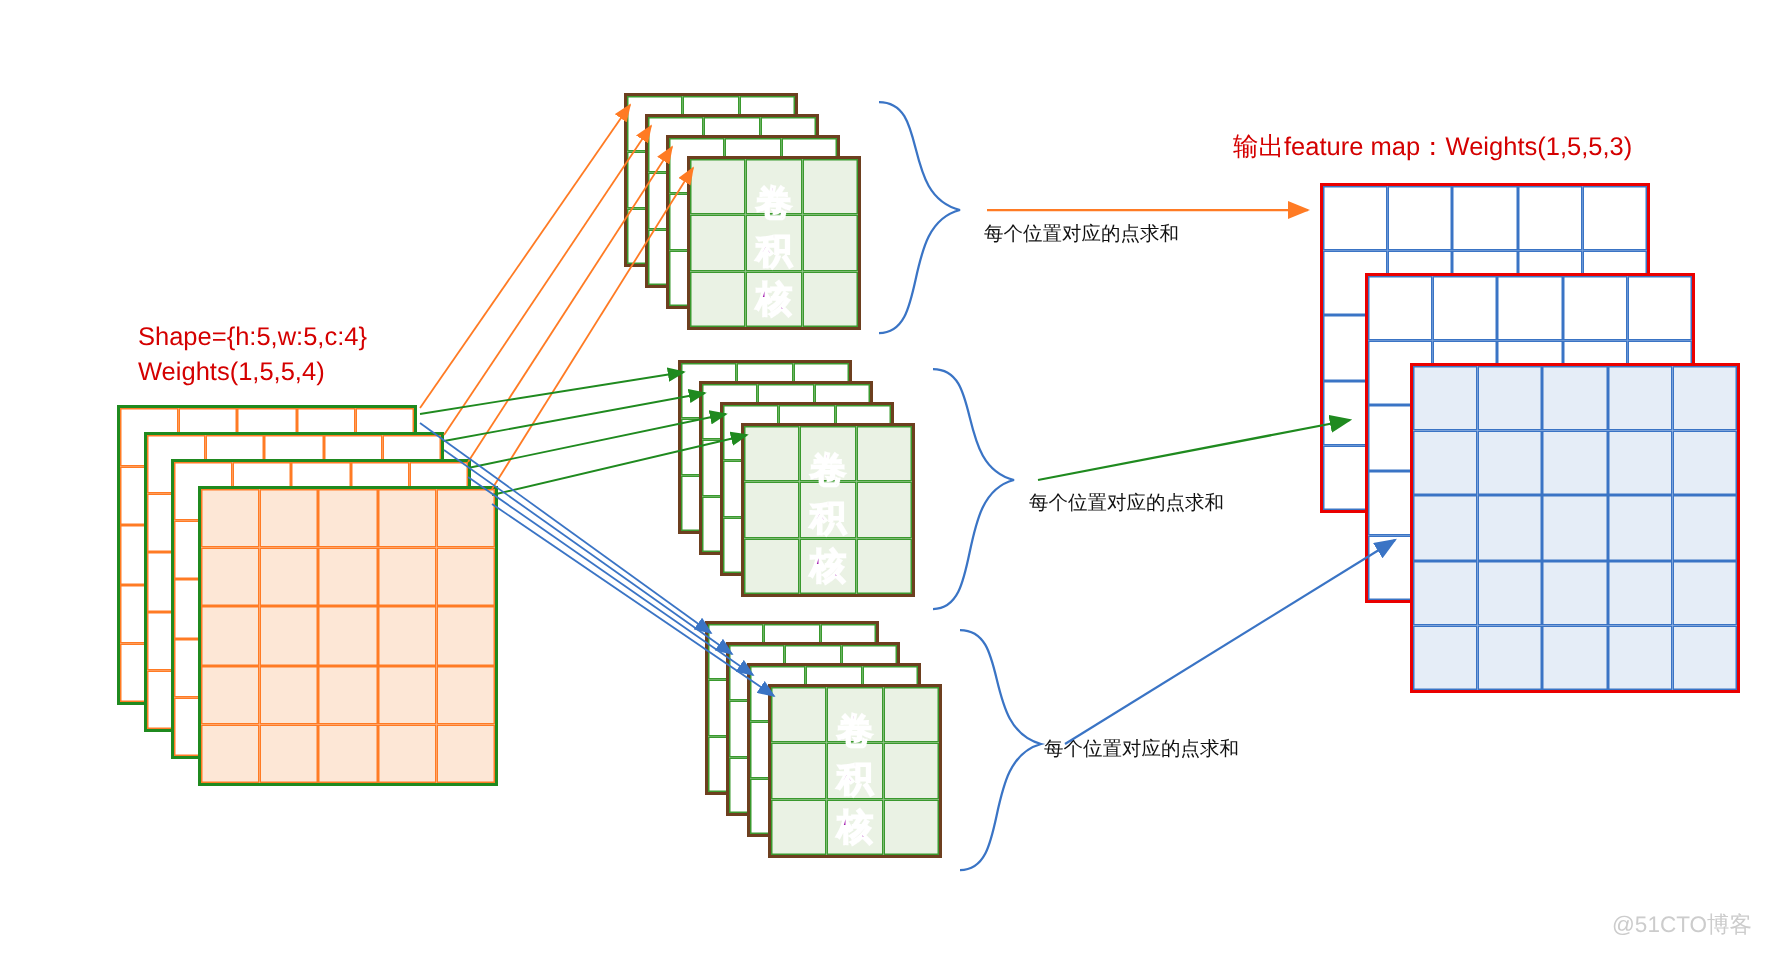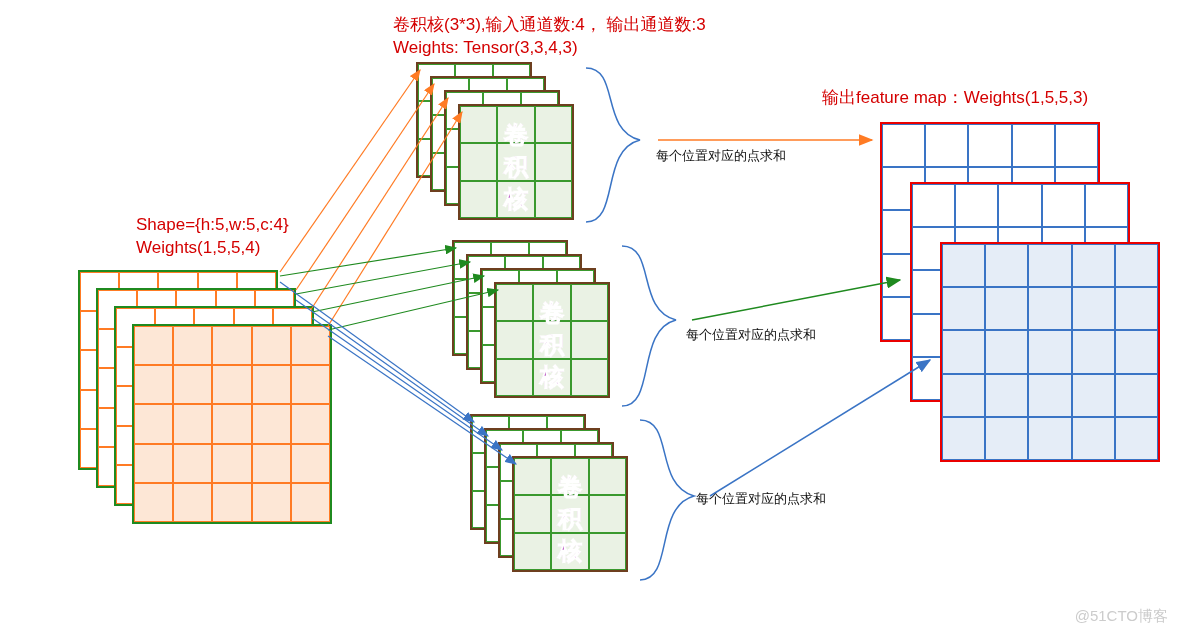--- a/index.html
+++ b/index.html
@@ -26,28 +26,27 @@
     position: absolute; font-size: 24px; font-weight: 700;
     color: #a21caf; -webkit-text-stroke: 1px #fff; text-stroke: 1px #fff;
     pointer-events: none; transform: translate(-50%,-50%);
   }
 
   svg.arrows { position: absolute; top:0; left:0; width:1184px; height:640px; pointer-events:none; }
 </style>
 </head>
 <body>
 
-<div class="label" style="left:92px; top:214px;margin-left:44px;">
+<div class="label" style="left:92px; top:214px;">
   <span>Shape={h:5,w:5,c:4}</span><br>
   <span>Weights(1,5,5,4)</span>
 </div>
 
 <div class="label" style="left:393px; top:14px;">
-  <span>卷积核(3*3),输入通道数:4， 输出通道数:3</span><br>
-  <span>Weights: Tensor(3,3,4,3)</span>
+  <br>
 </div>
 
 <div class="label" style="left:822px; top:87px;">输出feature map：Weights(1,5,5,3)</div>
 
 <div class="arrow-label" style="left:656px; top:147px;">每个位置对应的点求和</div>
 <div class="arrow-label" style="left:686px; top:326px;">每个位置对应的点求和</div>
 <div class="arrow-label" style="left:696px; top:490px;">每个位置对应的点求和</div>
 
 <div class="watermark" style="right:16px; bottom:14px;">@51CTO博客</div>
 

